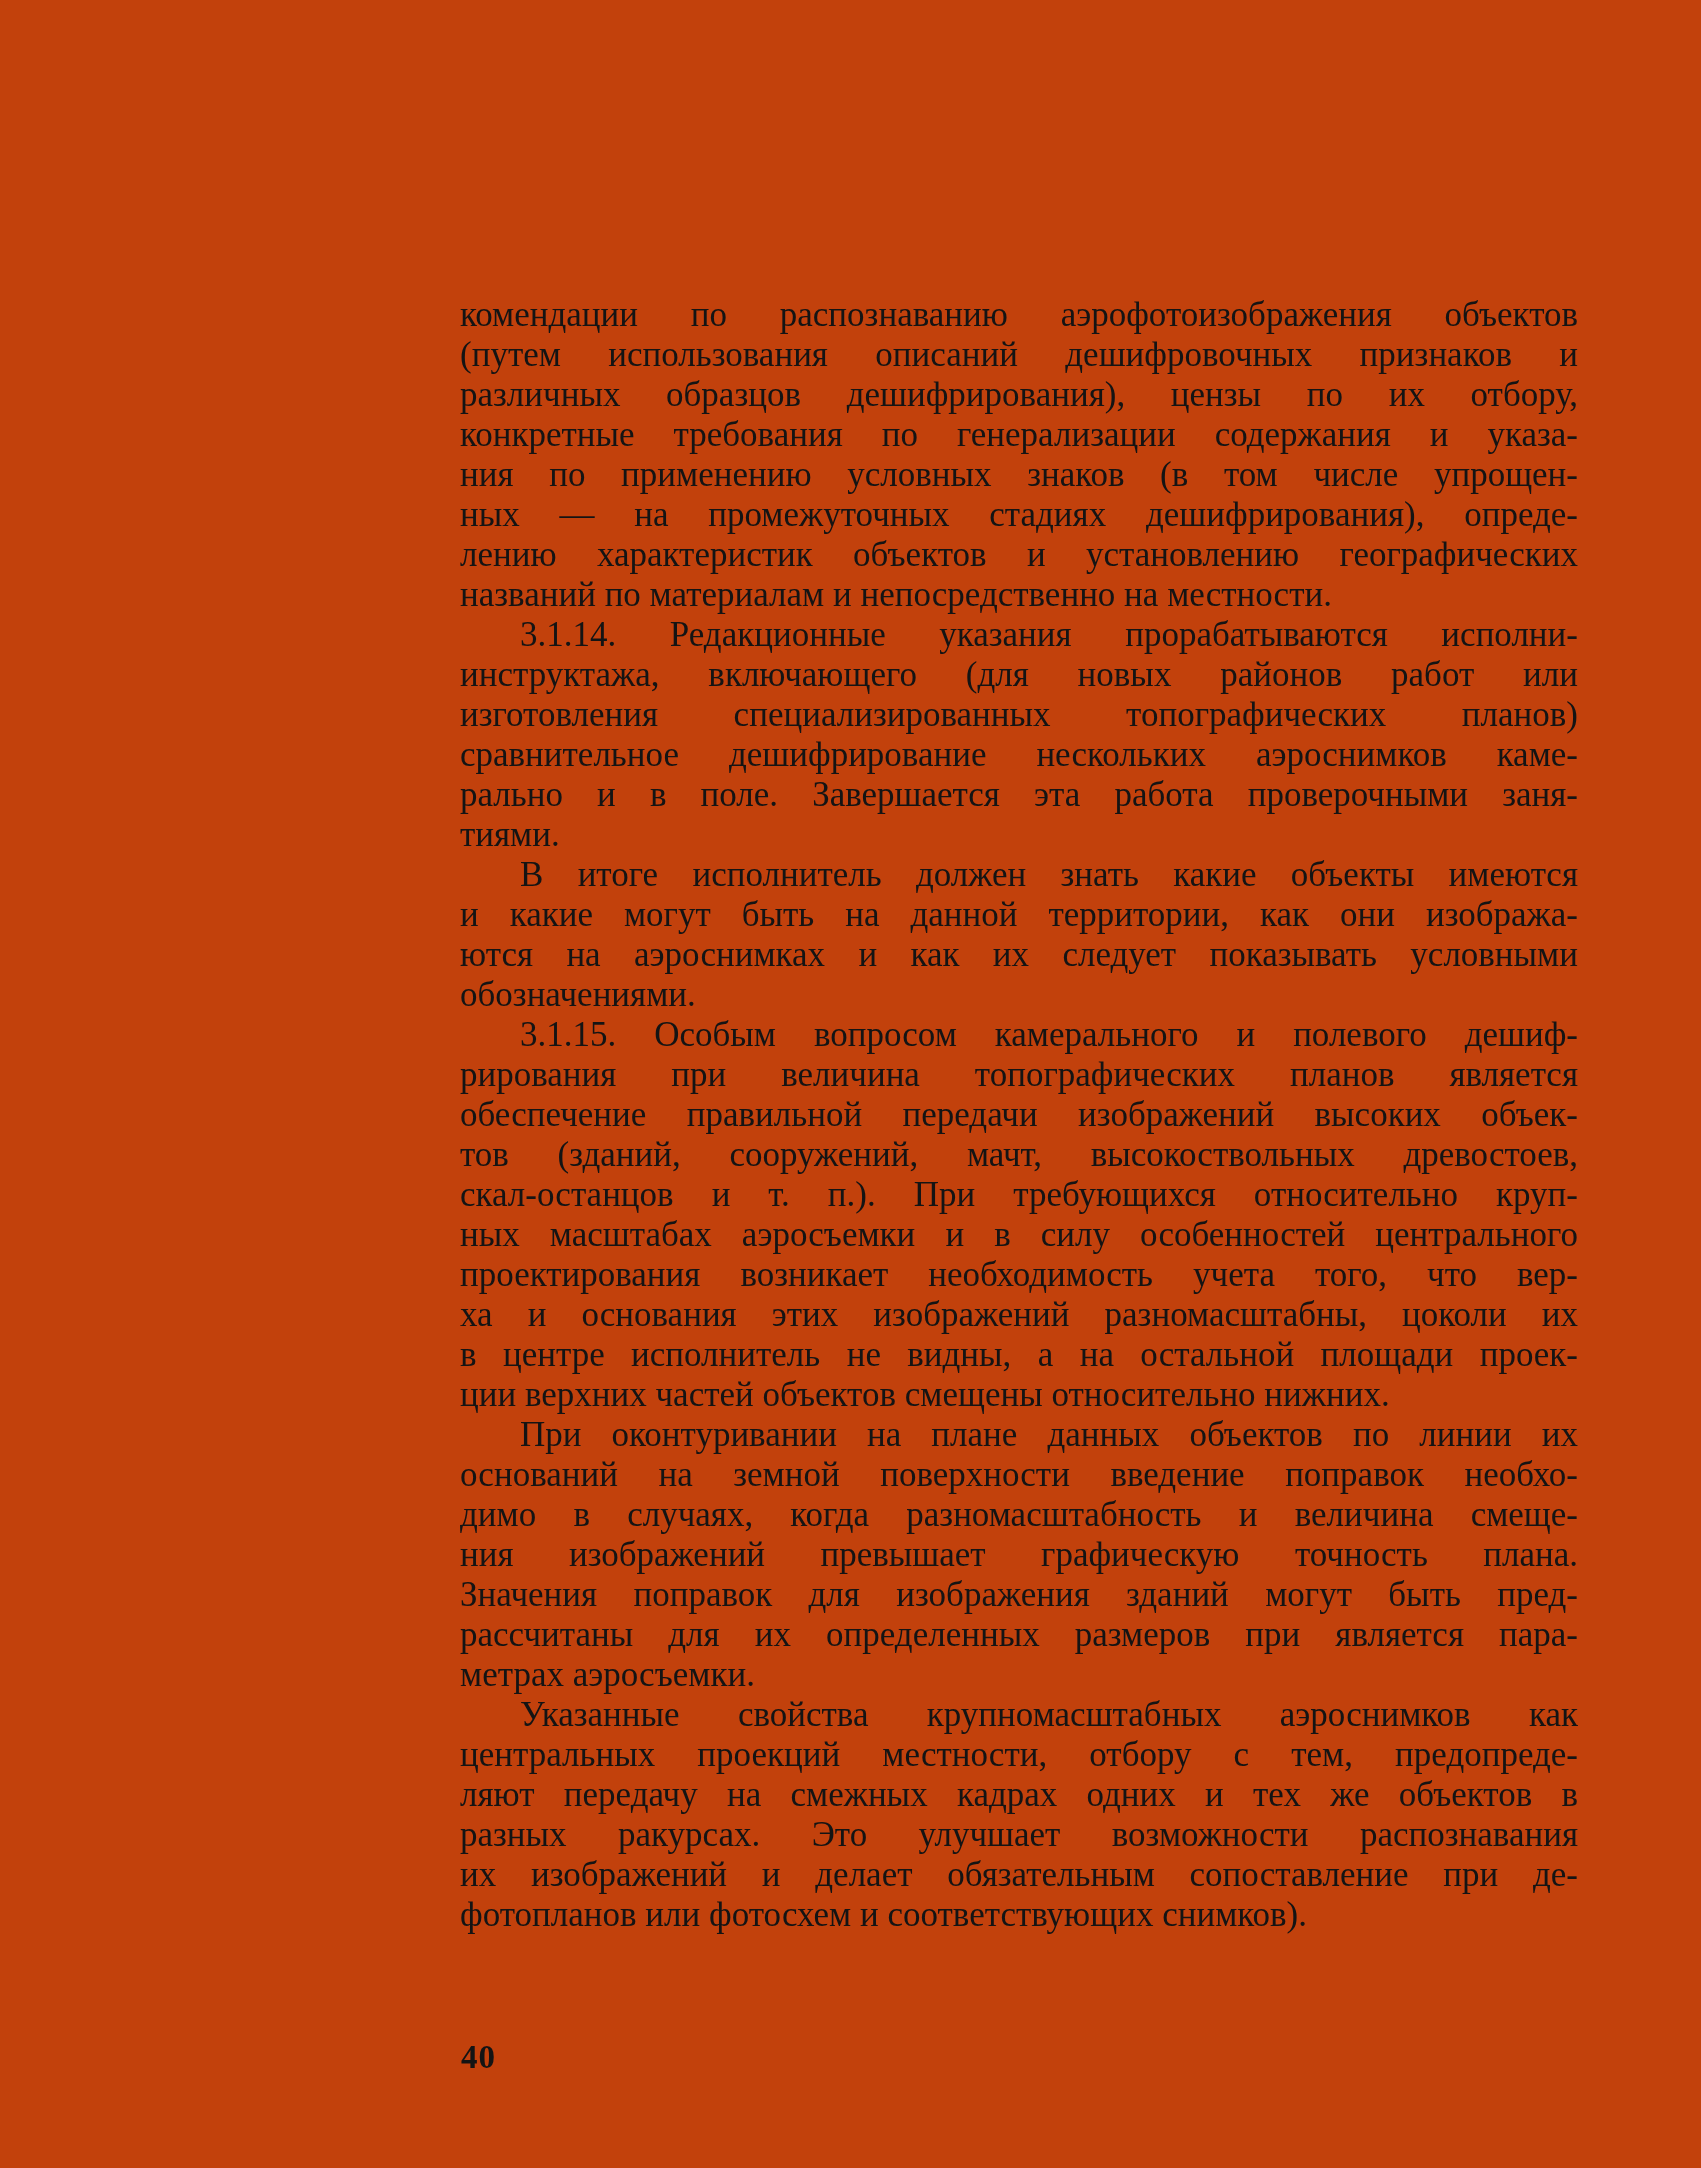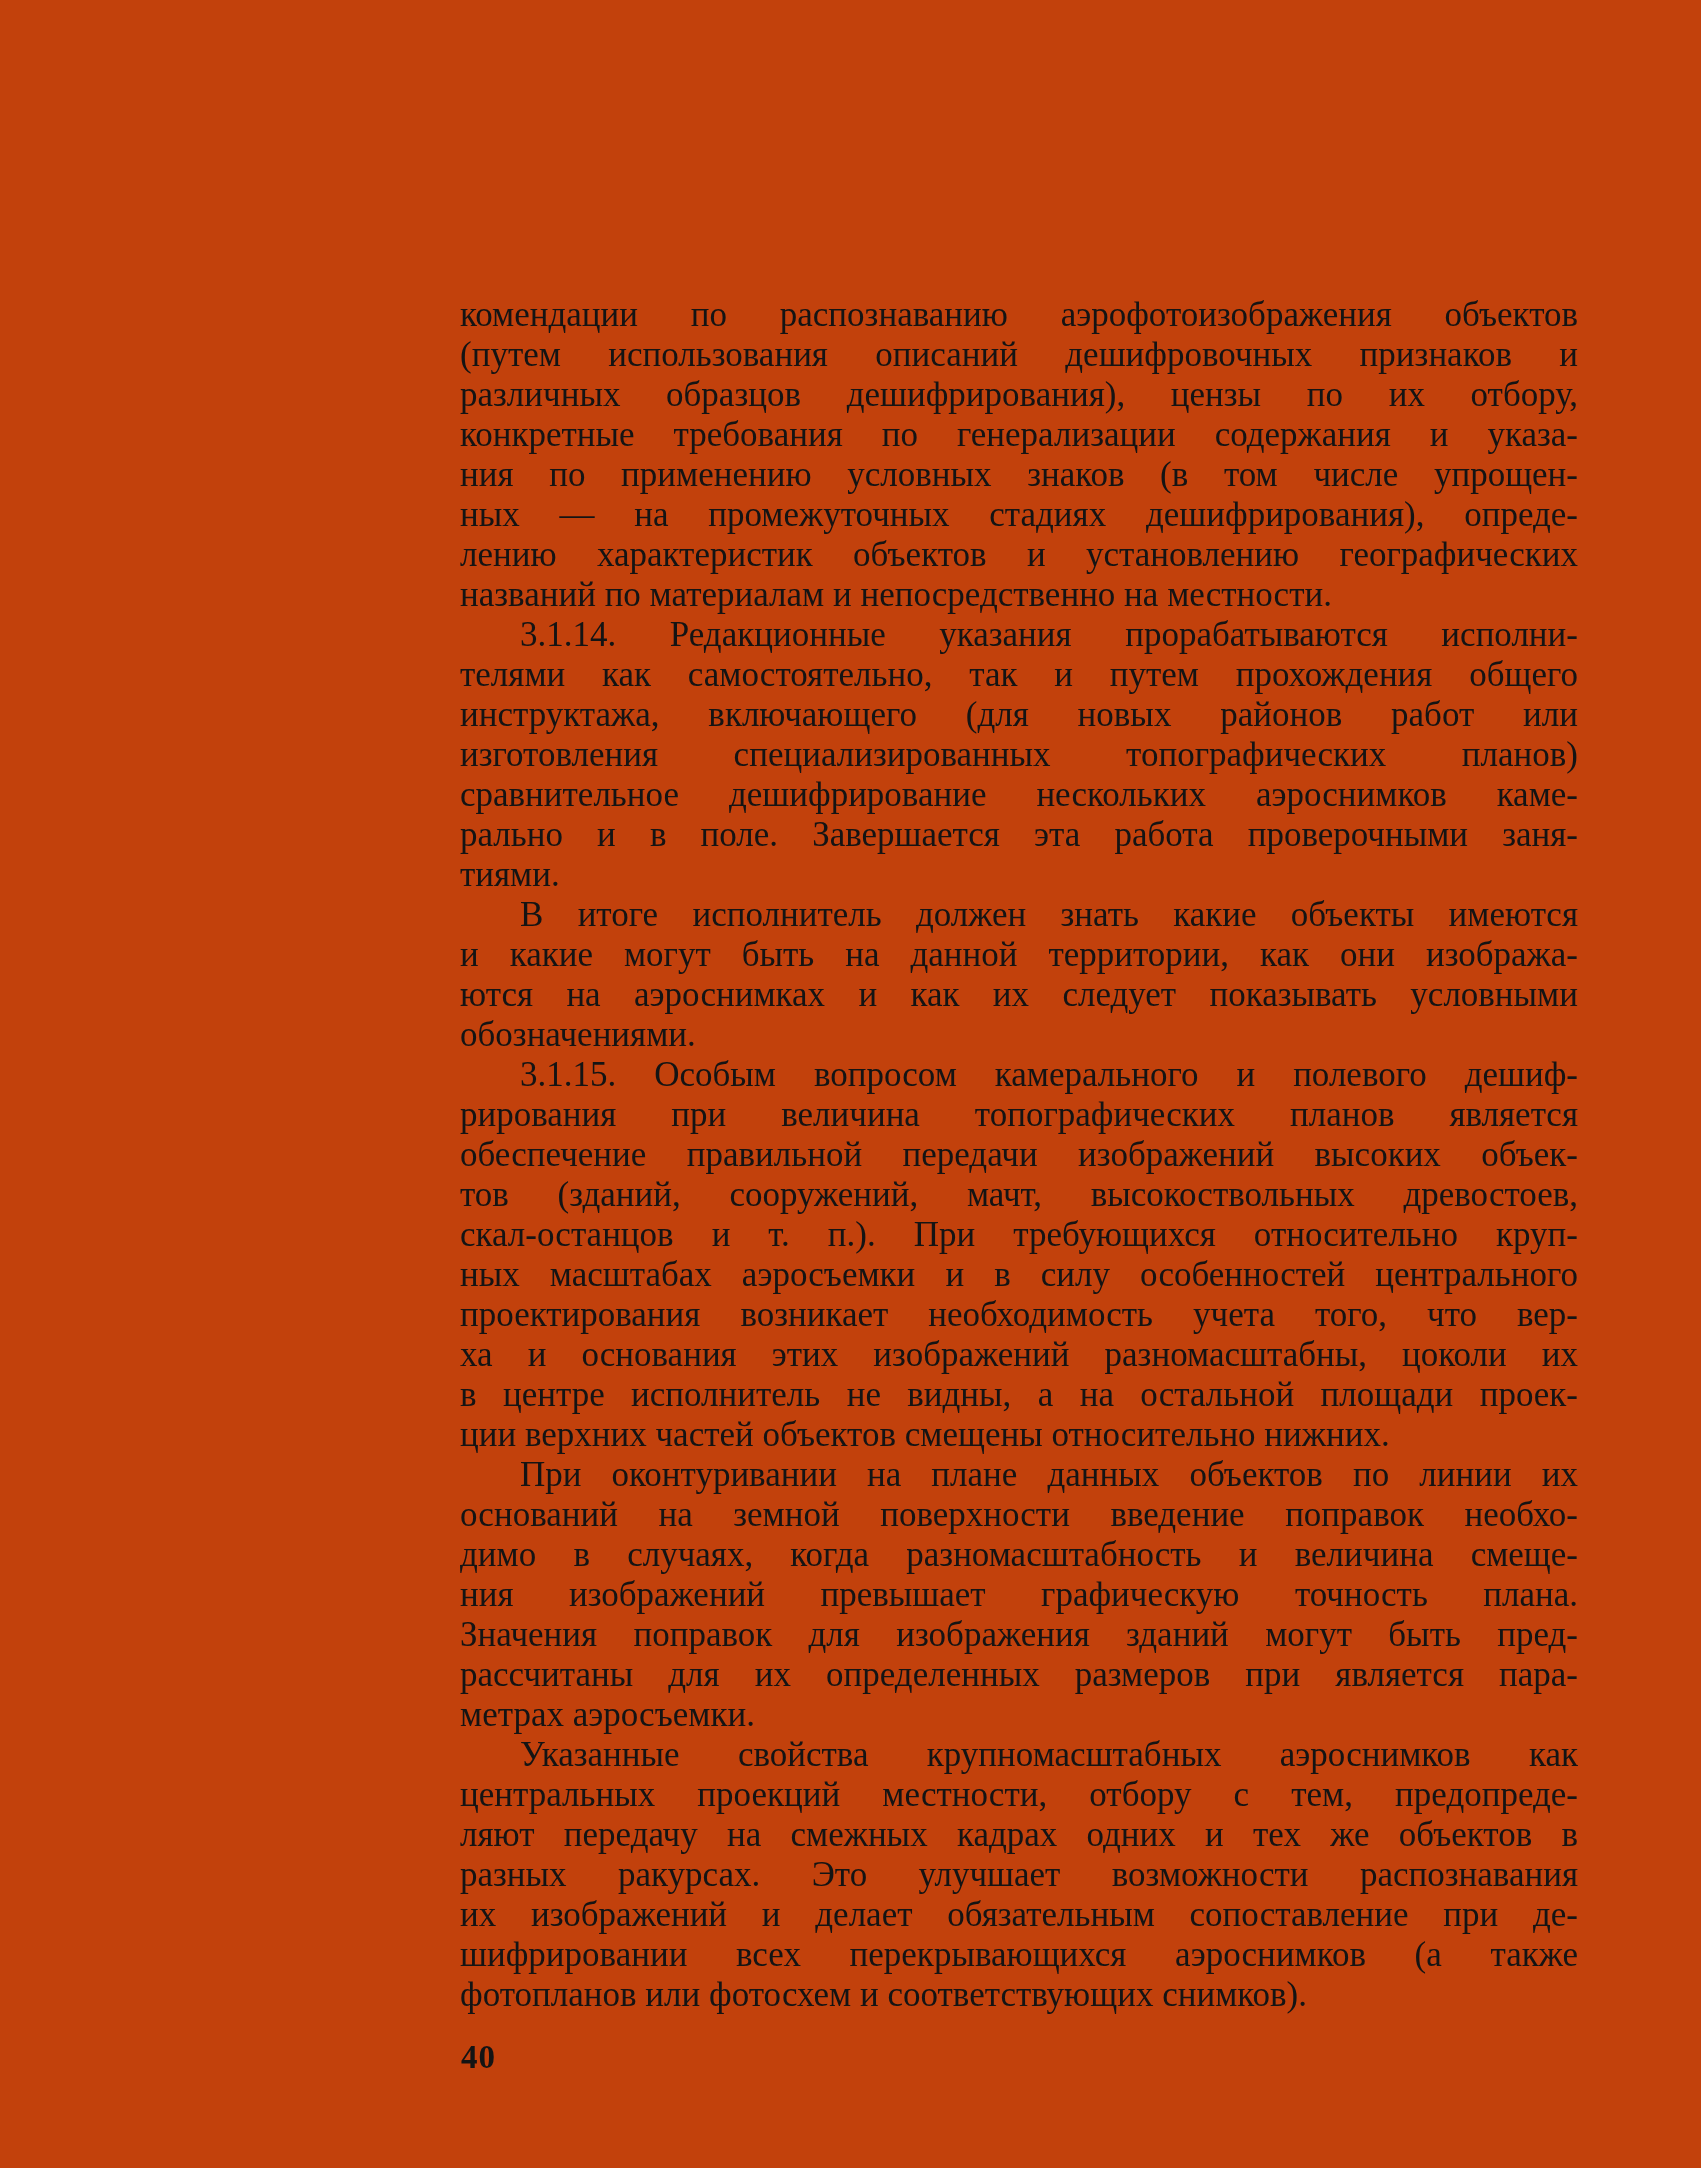--- a/index.html
+++ b/index.html
@@ -62,21 +62,20 @@
   <main class="textcol">
       <div class="line">комендации по распознаванию аэрофотоизображения объектов</div>
       <div class="line">(путем использования описаний дешифровочных признаков и</div>
       <div class="line">различных образцов дешифрирования), цензы по их отбору,</div>
       <div class="line">конкретные требования по генерализации содержания и указа-</div>
       <div class="line">ния по применению условных знаков (в том числе упрощен-</div>
       <div class="line">ных — на промежуточных стадиях дешифрирования), опреде-</div>
       <div class="line">лению характеристик объектов и установлению географических</div>
       <div class="line last">названий по материалам и непосредственно на местности.</div>
       <div class="line indent">3.1.14. Редакционные указания прорабатываются исполни-</div>
-      <div class="line">телями как самостоятельно, так и путем прохождения общего</div>
       <div class="line">инструктажа, включающего (для новых районов работ или</div>
       <div class="line">изготовления специализированных топографических планов)</div>
       <div class="line">сравнительное дешифрирование нескольких аэроснимков каме-</div>
       <div class="line">рально и в поле. Завершается эта работа проверочными заня-</div>
       <div class="line last">тиями.</div>
       <div class="line indent">В итоге исполнитель должен знать какие объекты имеются</div>
       <div class="line">и какие могут быть на данной территории, как они изобража-</div>
       <div class="line">ются на аэроснимках и как их следует показывать условными</div>
       <div class="line last">обозначениями.</div>
       <div class="line indent">3.1.15. Особым вопросом камерального и полевого дешиф-</div>
@@ -94,18 +93,17 @@
       <div class="line">димо в случаях, когда разномасштабность и величина смеще-</div>
       <div class="line">ния изображений превышает графическую точность плана.</div>
       <div class="line">Значения поправок для изображения зданий могут быть пред-</div>
       <div class="line">рассчитаны для их определенных размеров при является пара-</div>
       <div class="line last">метрах аэросъемки.</div>
       <div class="line indent"><span>Указанные свойства крупномасштабных аэроснимков </span><span class="b">как</span></div>
       <div class="line"><span class="b">центральных проекций местности,</span><span> отбору с тем, предопреде-</span></div>
       <div class="line"><span>ляют передачу на смежных кадрах </span><span class="b">одних и тех же</span><span> объектов в</span></div>
       <div class="line">разных ракурсах. Это улучшает возможности распознавания</div>
       <div class="line">их изображений и делает обязательным сопоставление при де-</div>
-      <div class="line">шифрировании всех перекрывающихся аэроснимков (а также</div>
       <div class="line last">фотопланов или фотосхем и соответствующих снимков).</div>
     </main>
   <div class="pagenum">40</div>
 </div>
 
 
 </body></html>

